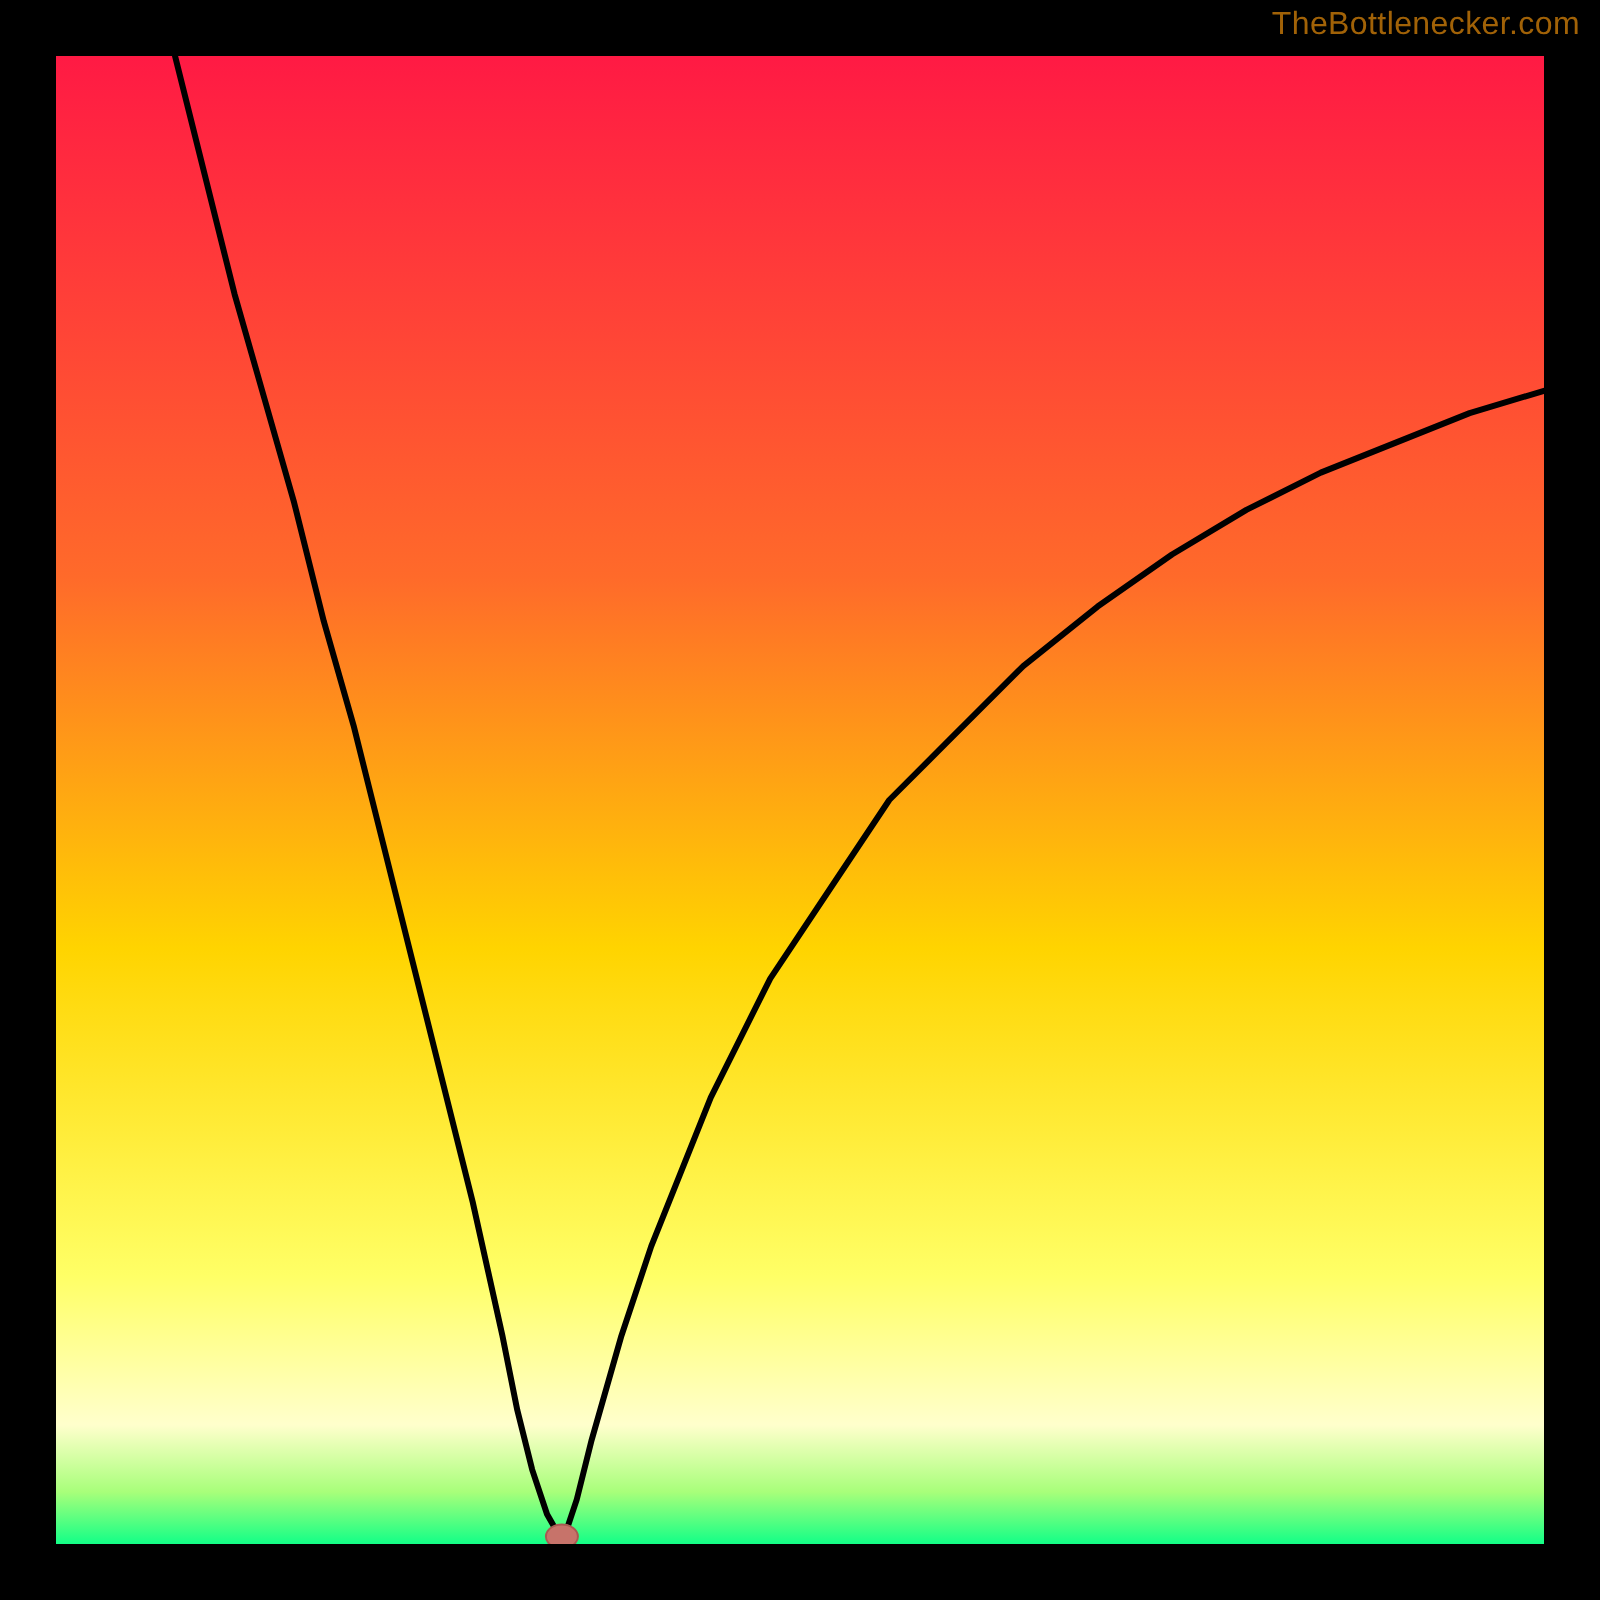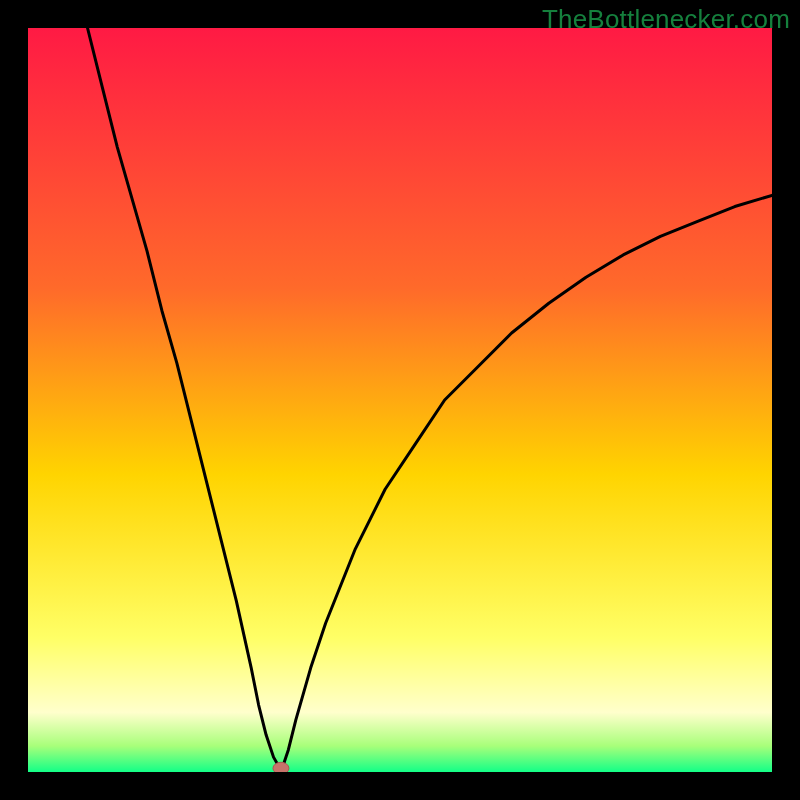--- a/index.html
+++ b/index.html
@@ -15,22 +15,22 @@
     position: absolute;
     left: 28px;
     top: 28px;
     width: 744px;
     height: 744px;
   }
   .attribution {
     position: absolute;
     top: 4px;
     right: 10px;
-    color: #15803d;
-    font-size: 26px;
+    color: #a16207;
+    font-size: 16px;
     letter-spacing: 0.2px;
   }
   svg {
     display: block;
   }
 </style>
 </head>
 <body>
 
 <div class="attribution">TheBottlenecker.com</div>

